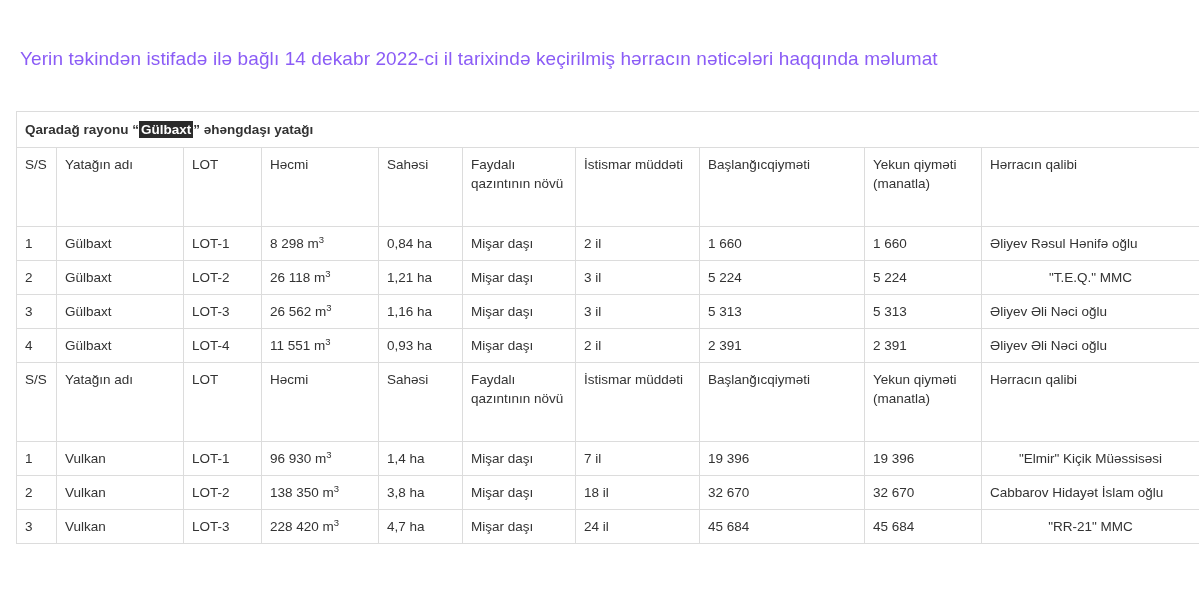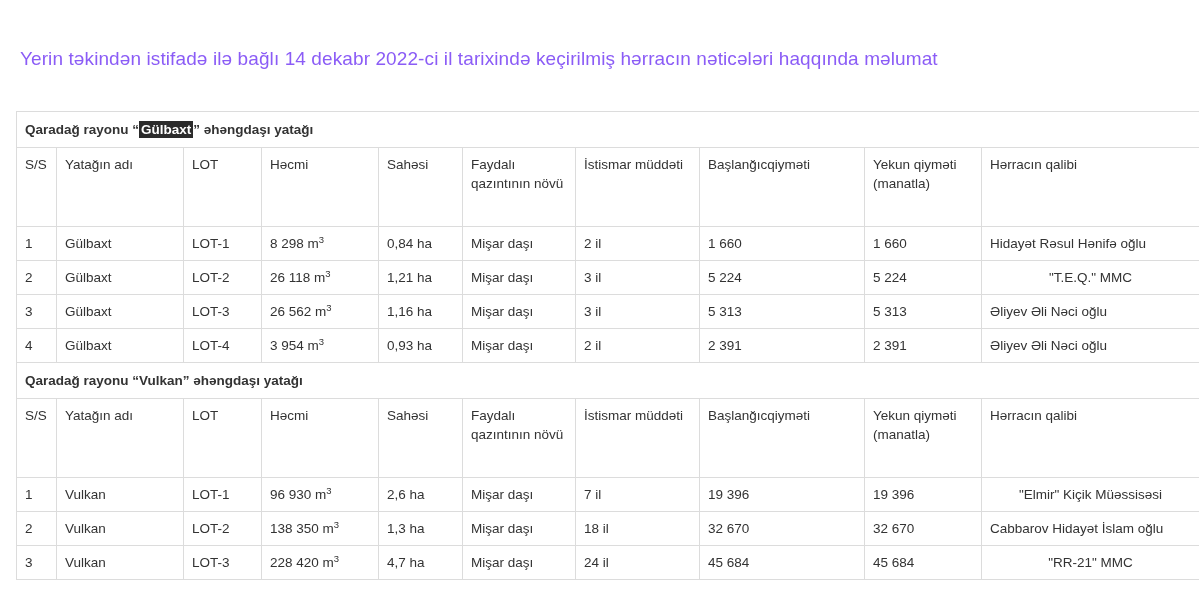--- a/index.html
+++ b/index.html
@@ -128,21 +128,21 @@
         <tr>
           <td>1</td>
           <td>Gülbaxt</td>
           <td>LOT-1</td>
           <td class="nowrap"><span>8 298 m</span><sup>3</sup></td>
           <td>0,84 ha</td>
           <td>Mişar daşı</td>
           <td>2 il</td>
           <td>1 660</td>
           <td>1 660</td>
-          <td>Hidayət Rəsul Hənifə oğlu</td>
+          <td>Əliyev Rəsul Hənifə oğlu</td>
         </tr>
         <tr>
           <td>2</td>
           <td>Gülbaxt</td>
           <td>LOT-2</td>
           <td class="nowrap"><span>26 118 m</span><sup>3</sup></td>
           <td>1,21 ha</td>
           <td>Mişar daşı</td>
           <td>3 il</td>
           <td>5 224</td>
@@ -158,64 +158,61 @@
           <td>Mişar daşı</td>
           <td>3 il</td>
           <td>5 313</td>
           <td>5 313</td>
           <td>Əliyev Əli Nəci oğlu</td>
         </tr>
         <tr>
           <td>4</td>
           <td>Gülbaxt</td>
           <td>LOT-4</td>
-          <td class="nowrap"><span>3 954 m</span><sup>3</sup></td>
+          <td class="nowrap"><span>11 551 m</span><sup>3</sup></td>
           <td>0,93 ha</td>
           <td>Mişar daşı</td>
           <td>2 il</td>
           <td>2 391</td>
           <td>2 391</td>
           <td>Əliyev Əli Nəci oğlu</td>
         </tr>
 
-        <tr class="section-row">
-          <td colspan="10">Qaradağ rayonu “Vulkan” əhəngdaşı yatağı</td>
-        </tr>
 
         <tr class="head-row">
           <td>S/S</td>
           <td>Yatağın adı</td>
           <td>LOT</td>
           <td>Həcmi</td>
           <td>Sahəsi</td>
           <td>Faydalı qazıntının növü</td>
           <td>İstismar müddəti</td>
           <td>Başlanğıcqiyməti</td>
           <td>Yekun qiyməti (manatla)</td>
           <td>Hərracın qalibi</td>
         </tr>
 
         <tr>
           <td>1</td>
           <td>Vulkan</td>
           <td>LOT-1</td>
           <td class="nowrap"><span>96 930 m</span><sup>3</sup></td>
-          <td>2,6 ha</td>
+          <td>1,4 ha</td>
           <td>Mişar daşı</td>
           <td>7 il</td>
           <td>19 396</td>
           <td>19 396</td>
           <td style="text-align:center">"Elmir" Kiçik Müəssisəsi</td>
         </tr>
         <tr>
           <td>2</td>
           <td>Vulkan</td>
           <td>LOT-2</td>
           <td class="nowrap"><span>138 350 m</span><sup>3</sup></td>
-          <td>1,3 ha</td>
+          <td>3,8 ha</td>
           <td>Mişar daşı</td>
           <td>18 il</td>
           <td>32 670</td>
           <td>32 670</td>
           <td style="text-align:left">Cabbarov Hidayət İslam oğlu</td>
         </tr>
         <tr>
           <td>3</td>
           <td>Vulkan</td>
           <td>LOT-3</td>

